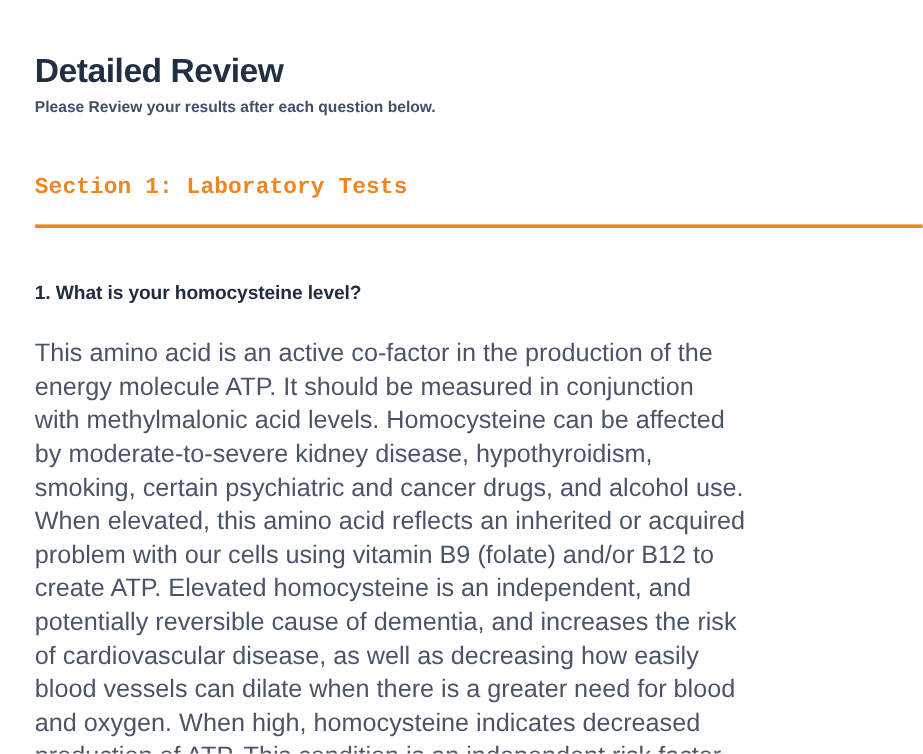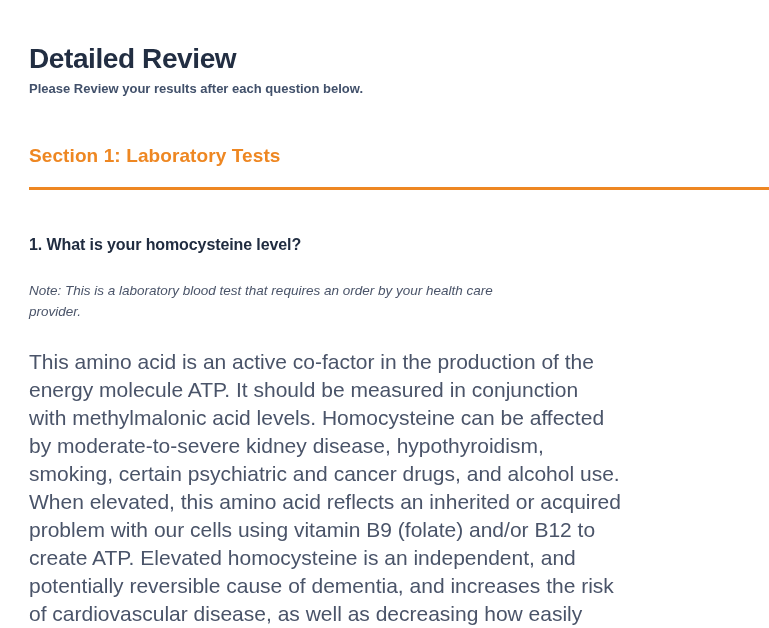--- a/index.html
+++ b/index.html
@@ -39,20 +39,21 @@
     font-weight: 700;
     color: #41506a;
   }
   .section-heading {
     margin: 48px 0 0 0;
     font-size: 19px;
     line-height: 22px;
     font-weight: 700;
     letter-spacing: 0.1px;
     color: #ee8722;
+    font-family: Liberation Mono, monospace;
   }
   .section-rule {
     margin: 20px 0 0 0;
     border: none;
     height: 3px;
     width: 740px; 
     background: #ee8722;
   }
   .question-heading {
     margin: 44px 0 0 0;
@@ -88,18 +89,17 @@
     <h1 class="page-title">Detailed Review</h1>
 
     <p class="page-subtitle">Please Review your results after each question below.</p>
 
     <h2 class="section-heading">Section 1: Laboratory Tests</h2>
 
     <hr class="section-rule">
 
     <h3 class="question-heading">1. What is your homocysteine level?</h3>
 
-    <p class="question-note">Note: This is a laboratory blood test that requires an order by your health care provider.</p>
 
     <p class="question-body">This amino acid is an active co-factor in the production of the energy molecule ATP. It should be measured in conjunction with methylmalonic acid levels. Homocysteine can be affected by moderate-to-severe kidney disease, hypothyroidism, smoking, certain psychiatric and cancer drugs, and alcohol use. When elevated, this amino acid reflects an inherited or acquired problem with our cells using vitamin B9 (folate) and/or B12 to create ATP. Elevated homocysteine is an independent, and potentially reversible cause of dementia, and increases the risk of cardiovascular disease, as well as decreasing how easily blood vessels can dilate when there is a greater need for blood and oxygen. When high, homocysteine indicates decreased production of ATP. This condition is an independent risk factor for dementia.</p>
 
   </div>
 </div>
 
 </body></html>

